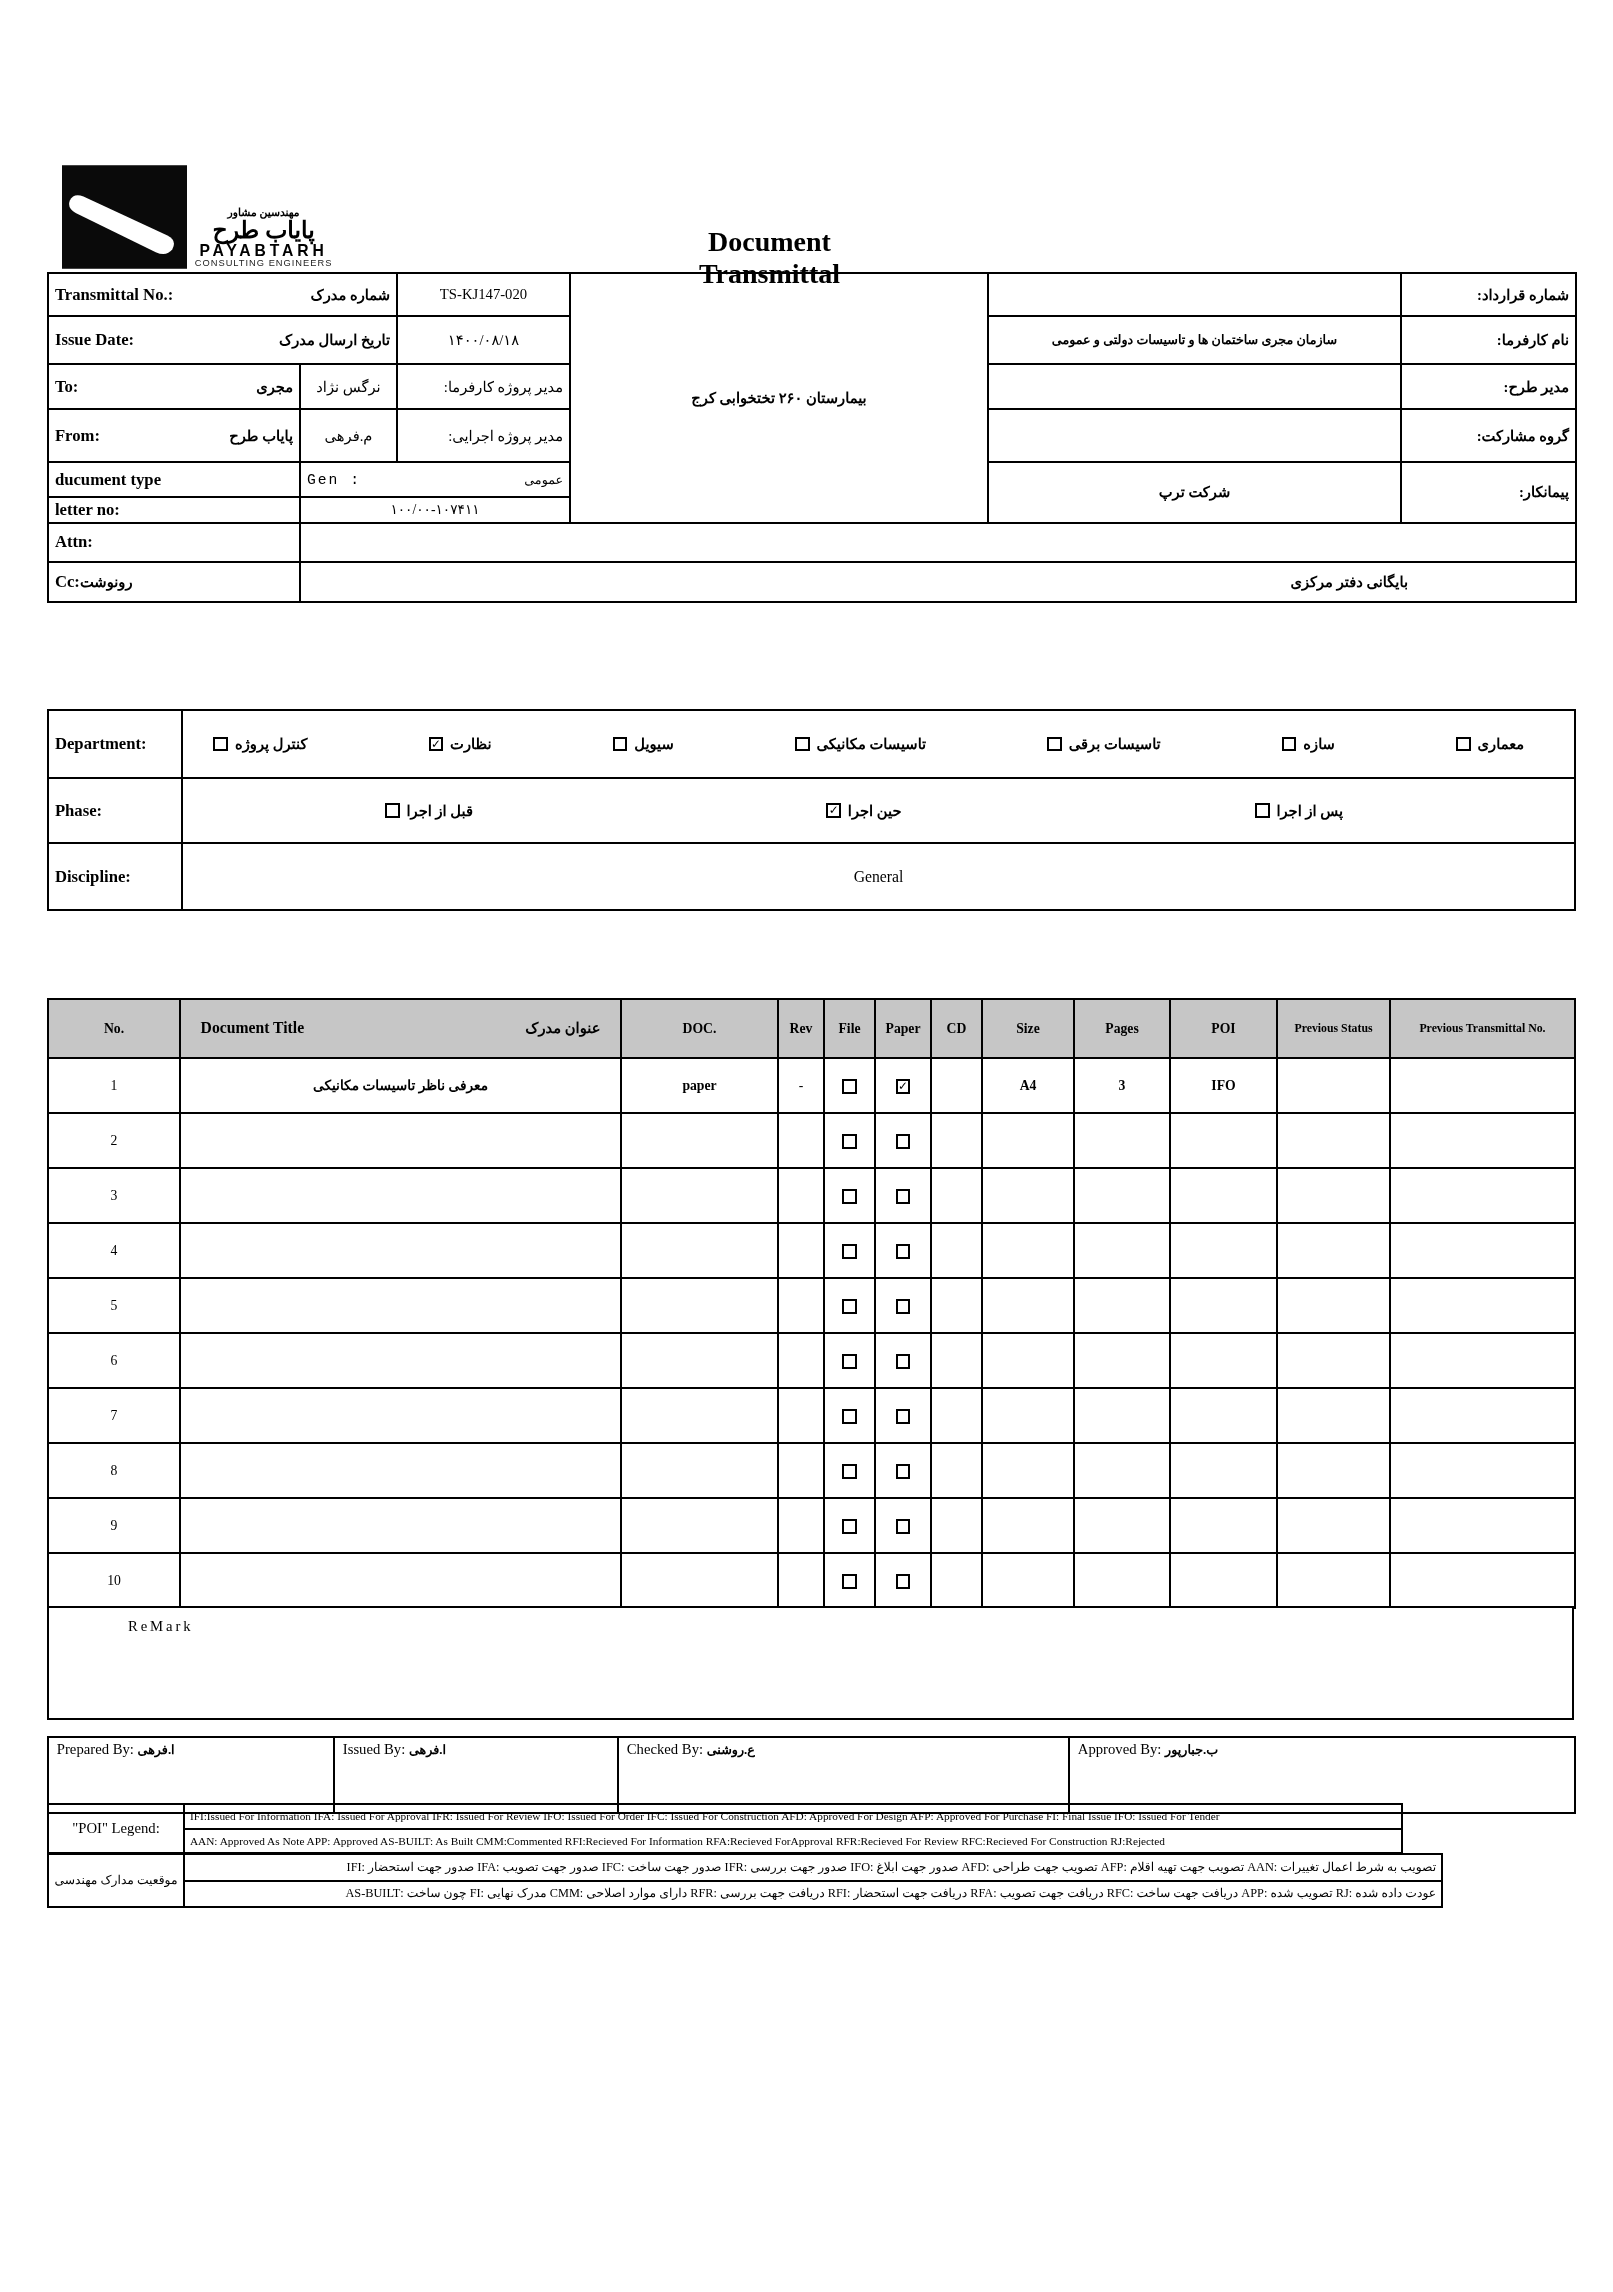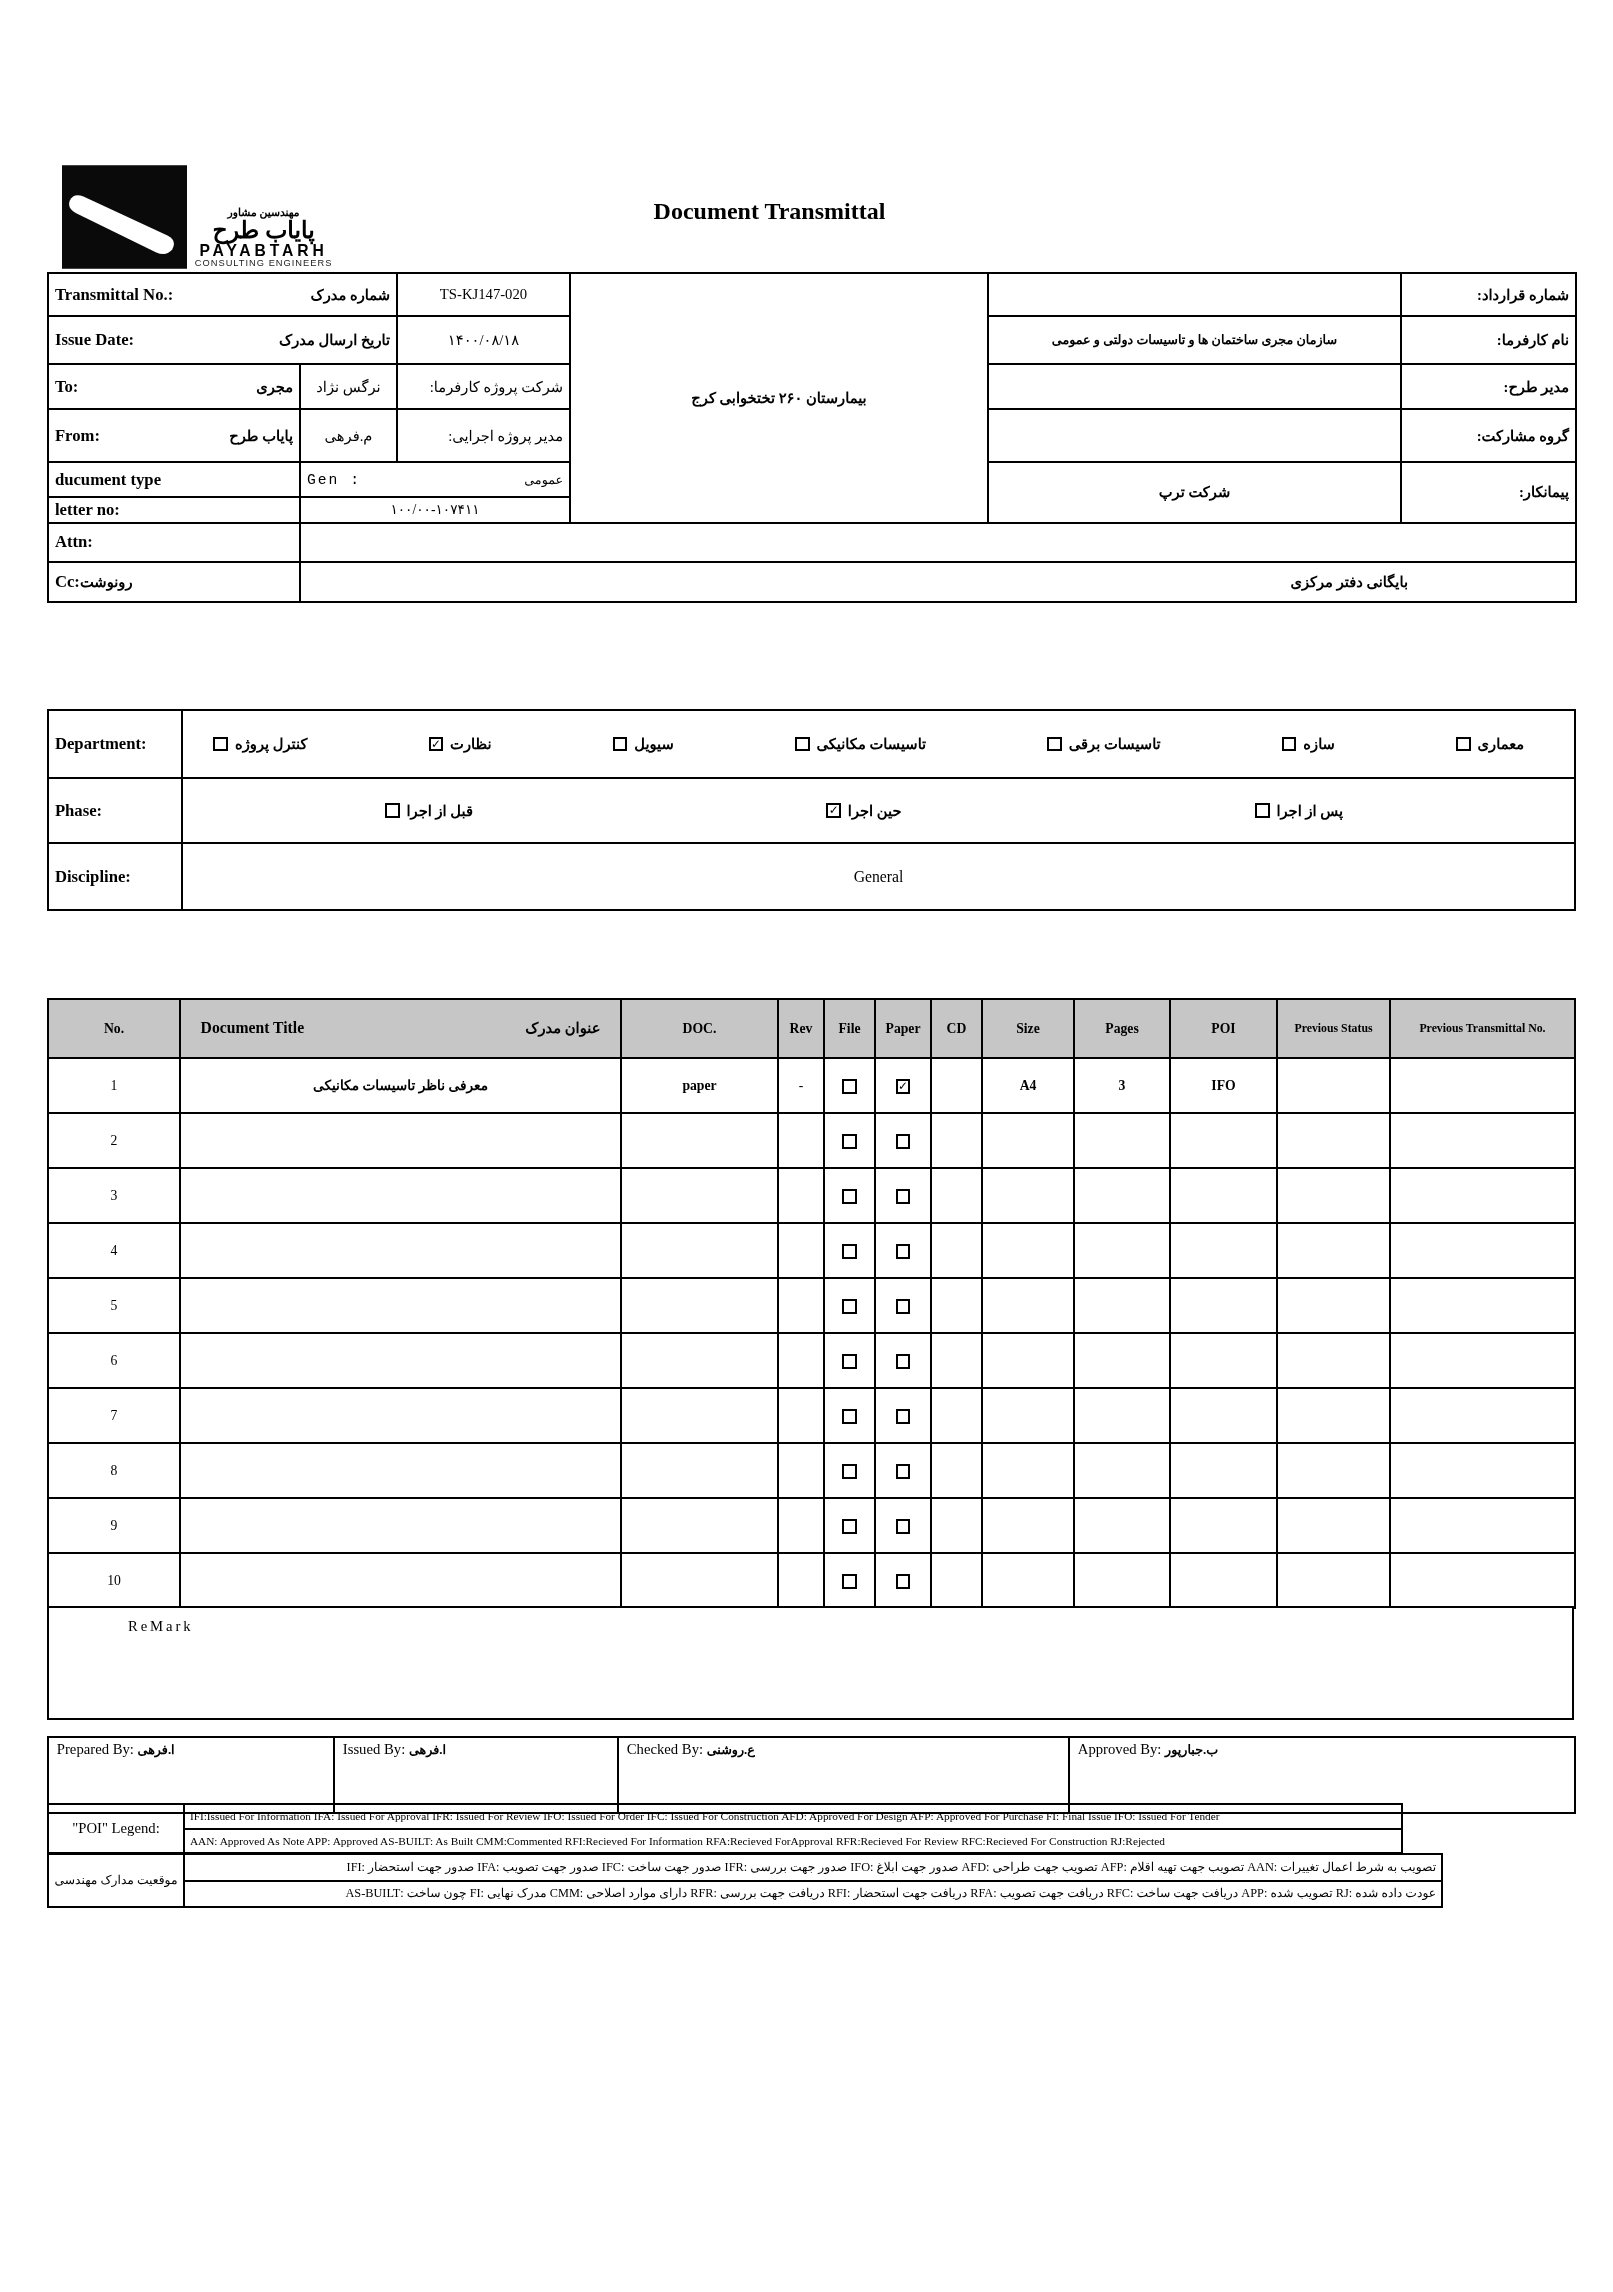--- a/index.html
+++ b/index.html
@@ -21,21 +21,21 @@
   .optrow{display:flex;direction:rtl;justify-content:space-between;align-items:center;height:100%;}
   .opt{display:inline-flex;align-items:center;gap:6.9px;direction:rtl;}
   .optlabel{font-weight:bold;font-size:14.7px;}
   
   .logo-wrap{display:flex;gap:7.8px;align-items:flex-end;}
   .logo-text{display:flex;flex-direction:column;align-items:center;line-height:1.05;}
   .logo-fa-tag{font-size:10.8px;font-weight:bold;direction:rtl;}
   .logo-fa-name{font-size:23.5px;font-weight:bold;direction:rtl;}
   .logo-en{font-size:15.7px;font-weight:bold;letter-spacing:3.9px;font-family:"Liberation Sans",sans-serif;}
   .logo-sub{font-size:9.3px;letter-spacing:1px;color:#222;font-family:"Liberation Sans",sans-serif;}
-  .title{font-size:24px;font-weight:bold;}
+  .title{font-size:28px;font-weight:bold;margin-top:28px;}
   
   .doct td{font-size:13.7px;}
   .doct .hd{background:#c6c6c6;font-weight:bold;text-align:center;font-size:13.7px;line-height:1.15;}
   .doct .c-title-hd{display:flex;justify-content:space-between;align-items:center;padding:0 13.7px;}
   .remarkbox{border:2.9px solid #000;box-sizing:border-box;background:#fff;}
   .remarklabel{font-size:14.7px;letter-spacing:2.9px;padding:9.8px 0 0 47px;font-weight:normal;margin-left:32px;}
   .sig td{vertical-align:top;padding:2.9px 7.8px;}
   .siglabel{font-size:14.7px;}
   .signame{font-size:12.7px;font-weight:bold;direction:rtl;unicode-bidi:embed;}
   .leg td{font-size:11.3px;padding:1px 4.9px;white-space:nowrap;}
@@ -97,21 +97,21 @@
       <td class="fab" style="text-align:right;">نام کارفرما:</td>
     </tr>
     <tr style="height:45px;">
       <td>
         <span class="splitcell">
               <span class="enb">To:</span>
         <span class="fab">مجری</span>
             </span>
           </td>
       <td class="ctr fab" style="font-weight:normal;">نرگس نژاد</td>
-      <td class="fab" style="font-weight:normal;text-align:right;">شرکت پروژه کارفرما:</td>
+      <td class="fab" style="font-weight:normal;text-align:right;">مدیر پروژه کارفرما:</td>
       <td></td>
       <td class="fab" style="text-align:right;">مدیر طرح:</td>
     </tr>
     <tr style="height:53px;">
       <td>
         <span class="splitcell">
               <span class="enb">From:</span>
         <span class="fab">پایاب طرح</span>
             </span>
           </td>

